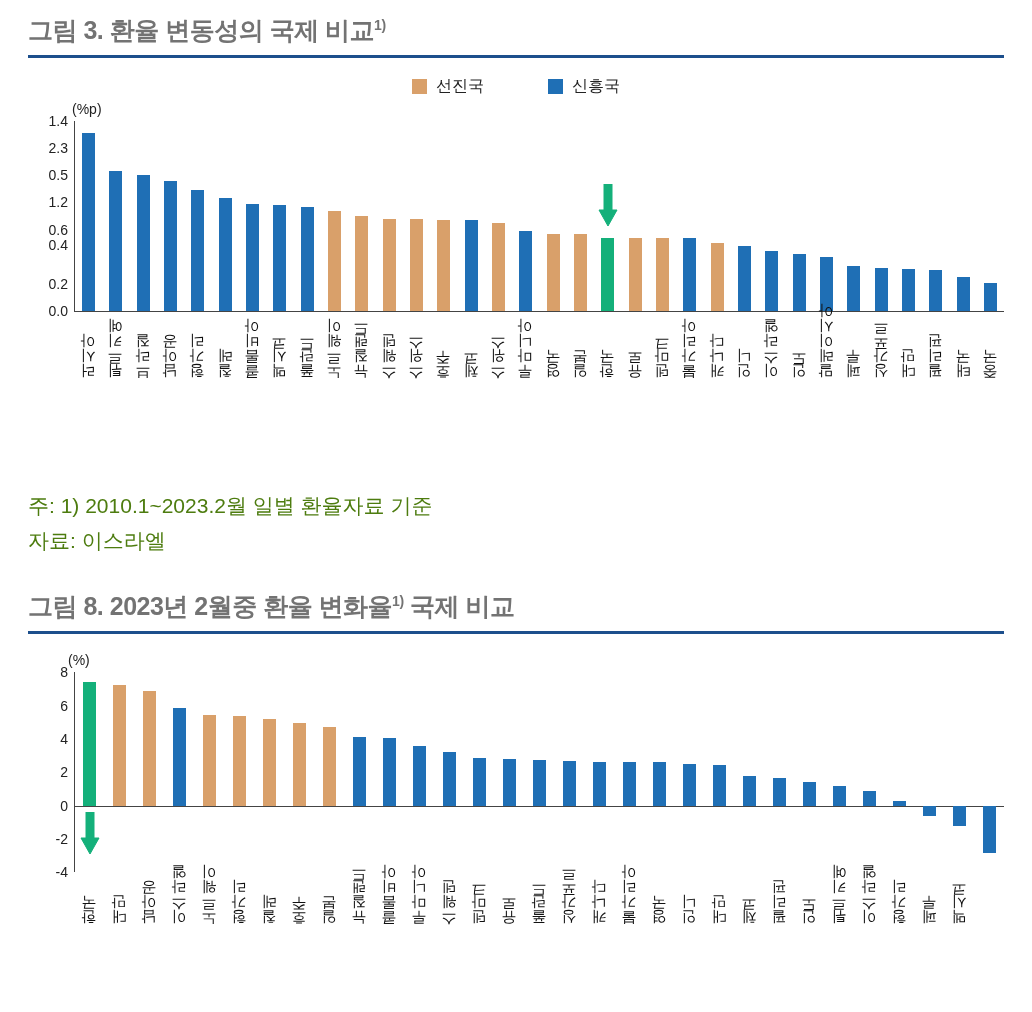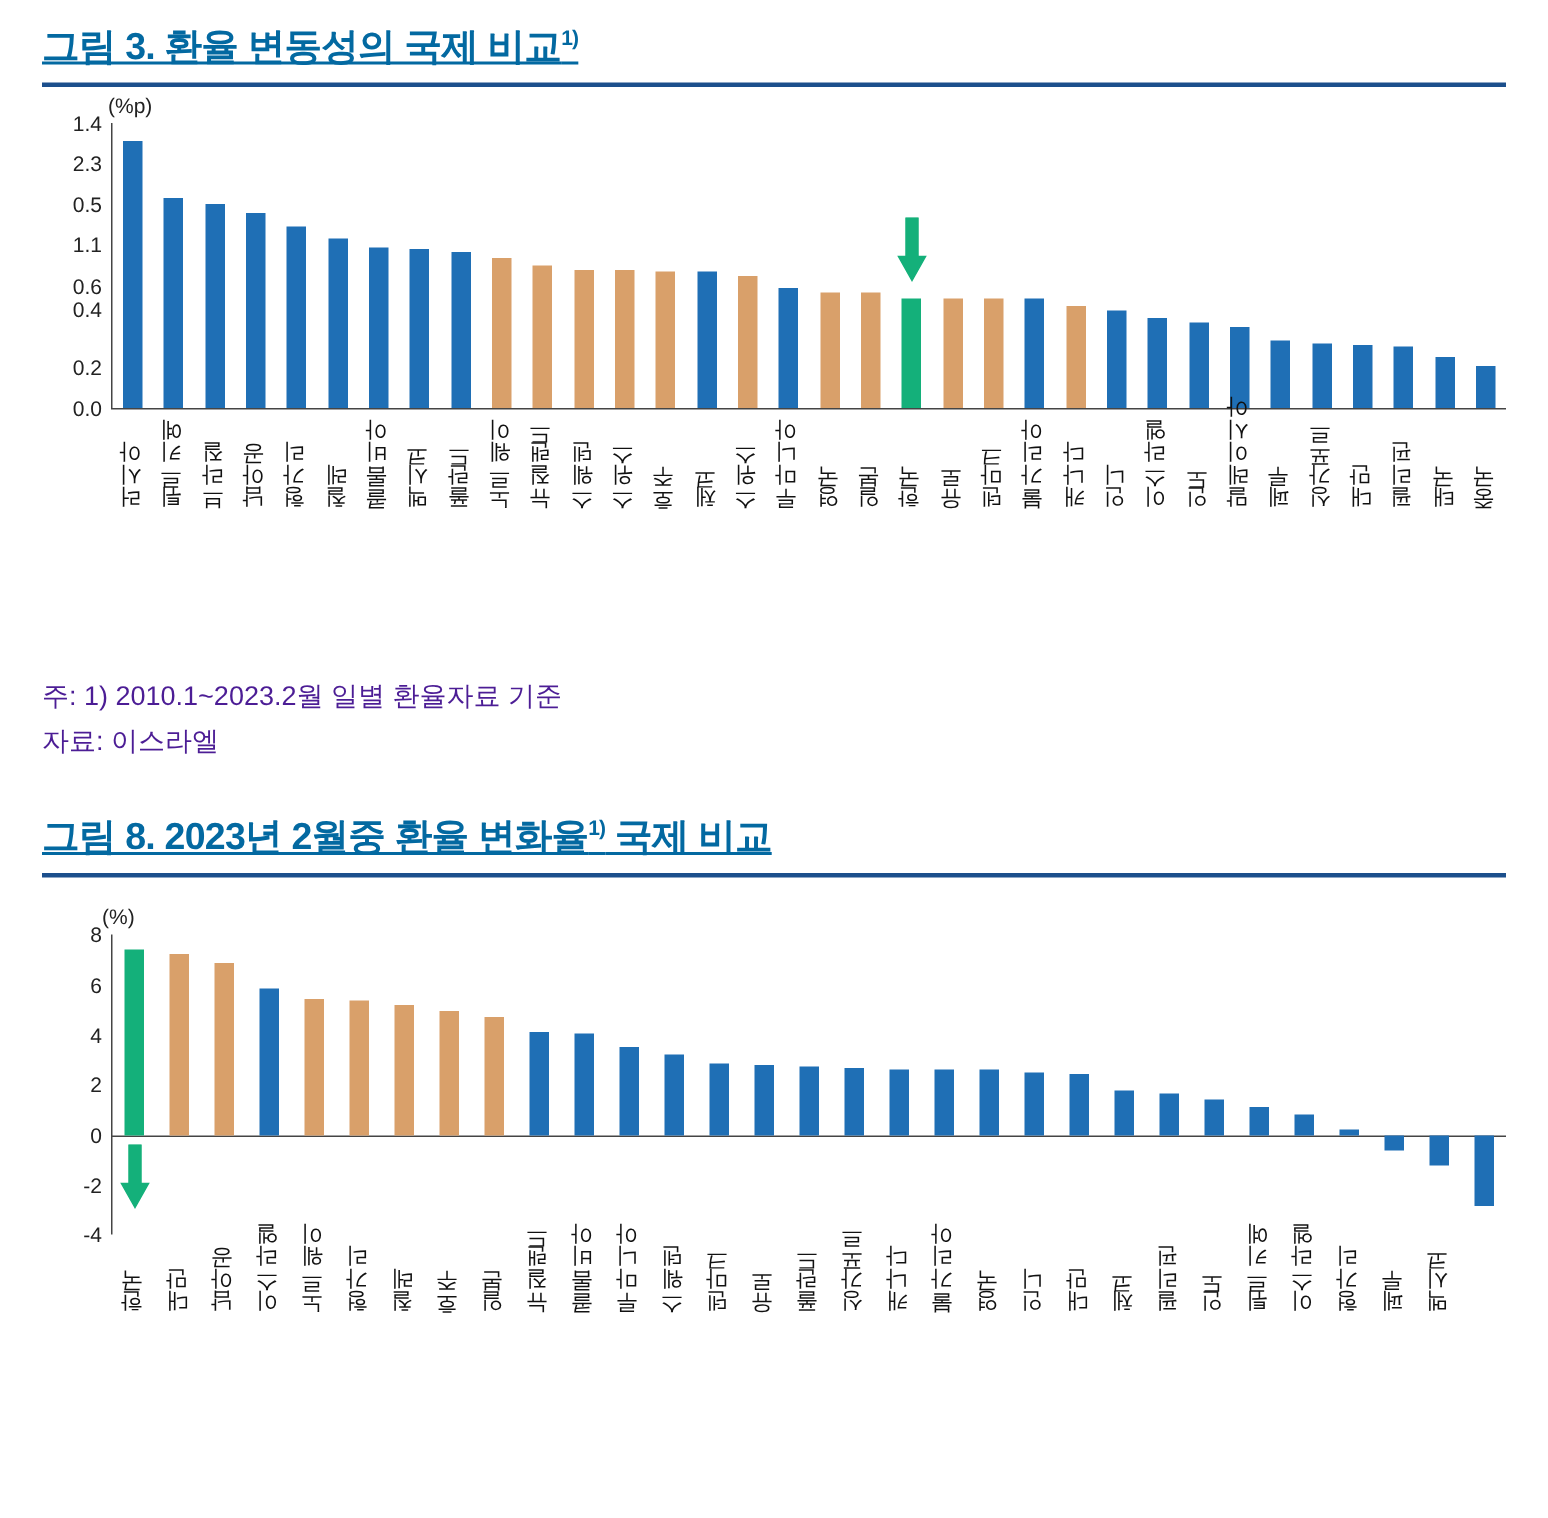--- a/index.html
+++ b/index.html
@@ -22,26 +22,25 @@
     box-sizing: border-box;
     padding: 0 28px;
   }
 
   
   .figure-block { position: relative; }
 
   .fig-title {
     font-size: 25px;
     font-weight: bold;
-    color: #0369a1;
+    color: #737373;
     letter-spacing: -0.5px;
     padding-top: 14px;
     padding-bottom: 8px;
     white-space: nowrap;
-    text-decoration: underline;
   }
   .fig-title sup {
     font-size: 14px;
     vertical-align: super;
     font-weight: bold;
   }
   .title-rule {
     height: 3px;
     background: #1c4f8c;
     width: 100%;
@@ -142,47 +141,57 @@
     letter-spacing: 0px;
   }
   .marker-arrow {
     position: absolute;
     width: 22px;
     height: 44px;
   }
 
   
   .notes {
-    font-size: 18px;
-    color: #4c1d95;
+    font-size: 21px;
+    color: #4d7c0f;
     line-height: 1.65;
   }
   .notes div { white-space: nowrap; }
 </style>
 </head>
 <body>
 
 <div class="page">
 
   <div class="figure-block">
     <div class="fig-title">
       <span>그림 3. 환율 변동성의 국제 비교</span><sup>1)</sup>
     </div>
     <div class="title-rule"></div>
 
+    <div class="legend">
+      <div class="legend-item">
+        <span class="legend-swatch" style="background:#d9a06a"></span>
+        <span>선진국</span>
+      </div>
+      <div class="legend-item">
+        <span class="legend-swatch" style="background:#1f6fb5"></span>
+        <span>신흥국</span>
+      </div>
+    </div>
 
     <div class="chart-wrap" style="height:300px;">
       <div class="axis-unit" style="left:44px; top:0px;">(%p)</div>
       <div class="plot" id="plot3" style="position:absolute; left:0; top:20px; width:976px; height:270px;">
         <div class="y-labels" id="ylabels3">
             <div class="y-label" style="top: 190px;">0.0</div>
             <div class="y-label" style="top: 162.857px; text-align: right;">0.2</div>
             <div class="y-label" style="top: 124px;">0.4</div>
             <div class="y-label" style="top: 108.571px;">0.6</div>
-            <div class="y-label" style="top: 81.4286px;">1.1</div>
+            <div class="y-label" style="top: 81.4286px;">1.2</div>
             <div class="y-label" style="top: 54.2857px;">0.5</div>
             <div class="y-label" style="top: 27.1429px;">2.3</div>
             <div class="y-label" style="top: 0px;">1.4</div>
           </div>
         <div class="axis-line-y" style="left:46px; top:0px; height:190px;"></div>
         <div class="axis-line-x" style="left:46px; top:190px; width:930px;"></div>
         <div class="bars" id="bars3" style="left:47px; top:0px; width:929px; height:190px;">
             <div class="bar-slot">
               <div class="bar" style="height: 177.786px; bottom: 0px; background: rgb(31, 111, 181);"></div>
             </div>

